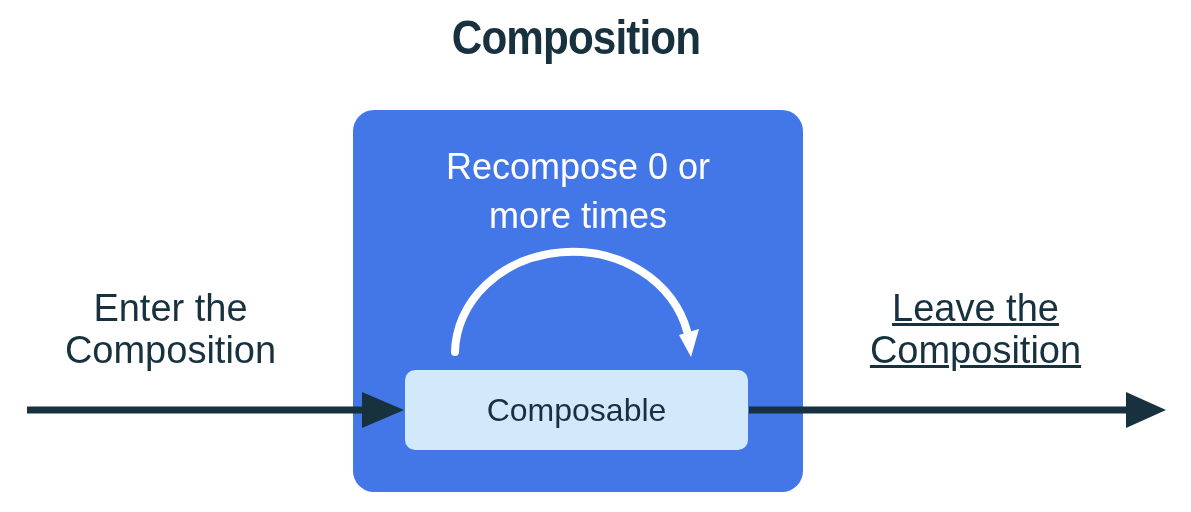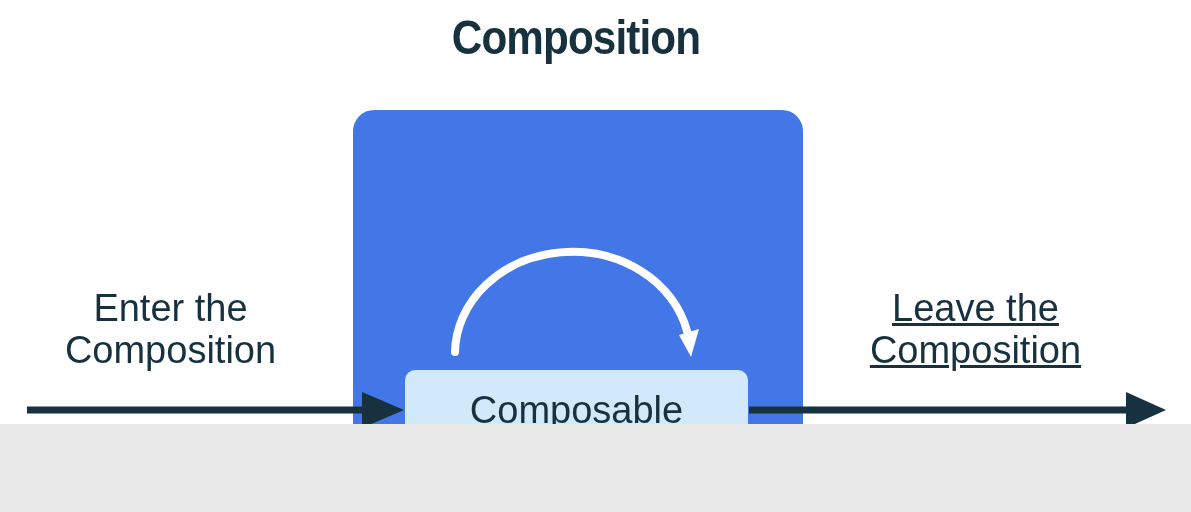--- a/index.html
+++ b/index.html
@@ -7,21 +7,21 @@
     --blue:#4377E8;
     --light_blue:#D2E8FB;
     --white:#FFFFFF;
     --background:#FFFFFF;
   }
   *{margin:0;padding:0;box-sizing:border-box;}
   html,body{background:#e9e9e9;}
   body{font-family:"Liberation Sans","DejaVu Sans",sans-serif;}
   .canvas{
     position:relative;
-    width:1191px;height:424px;
+    width:1191px;height:512px;
     background:var(--background);
     overflow:hidden;
     margin:0 auto;
   }
   .title{
     position:absolute;
     left:0;top:10px;width:1152px;
     text-align:center;
     font-size:48px;
     font-weight:700;
@@ -54,21 +54,21 @@
     position:absolute;
     left:52px;top:260px;
     width:343px;height:80px;
     background:var(--light_blue);
     border-radius:10px;
     display:flex;
     align-items:center;
     justify-content:center;
   }
   .composable-label{
-    font-size:38px;
+    font-size:32px;
     font-weight:500;
     color:var(--ink);
   }
   .side-label{
     position:absolute;
     top:287px;
     width:285px;
     text-align:center;
     font-size:38px;
     line-height:42px;
@@ -88,20 +88,22 @@
   }
 </style>
 </head>
 <body>
 
 <div class="canvas">
 
   <div class="title">Composition</div>
 
   <div class="blue-box">
+    <div class="recompose-label">Recompose 0 or
+more times</div>
 
     <div class="composable-box">
       <span class="composable-label">Composable</span>
     </div>
   </div>
 
   <div class="side-label enter">Enter the
 Composition</div>
 
   <div class="side-label leave">Leave the

